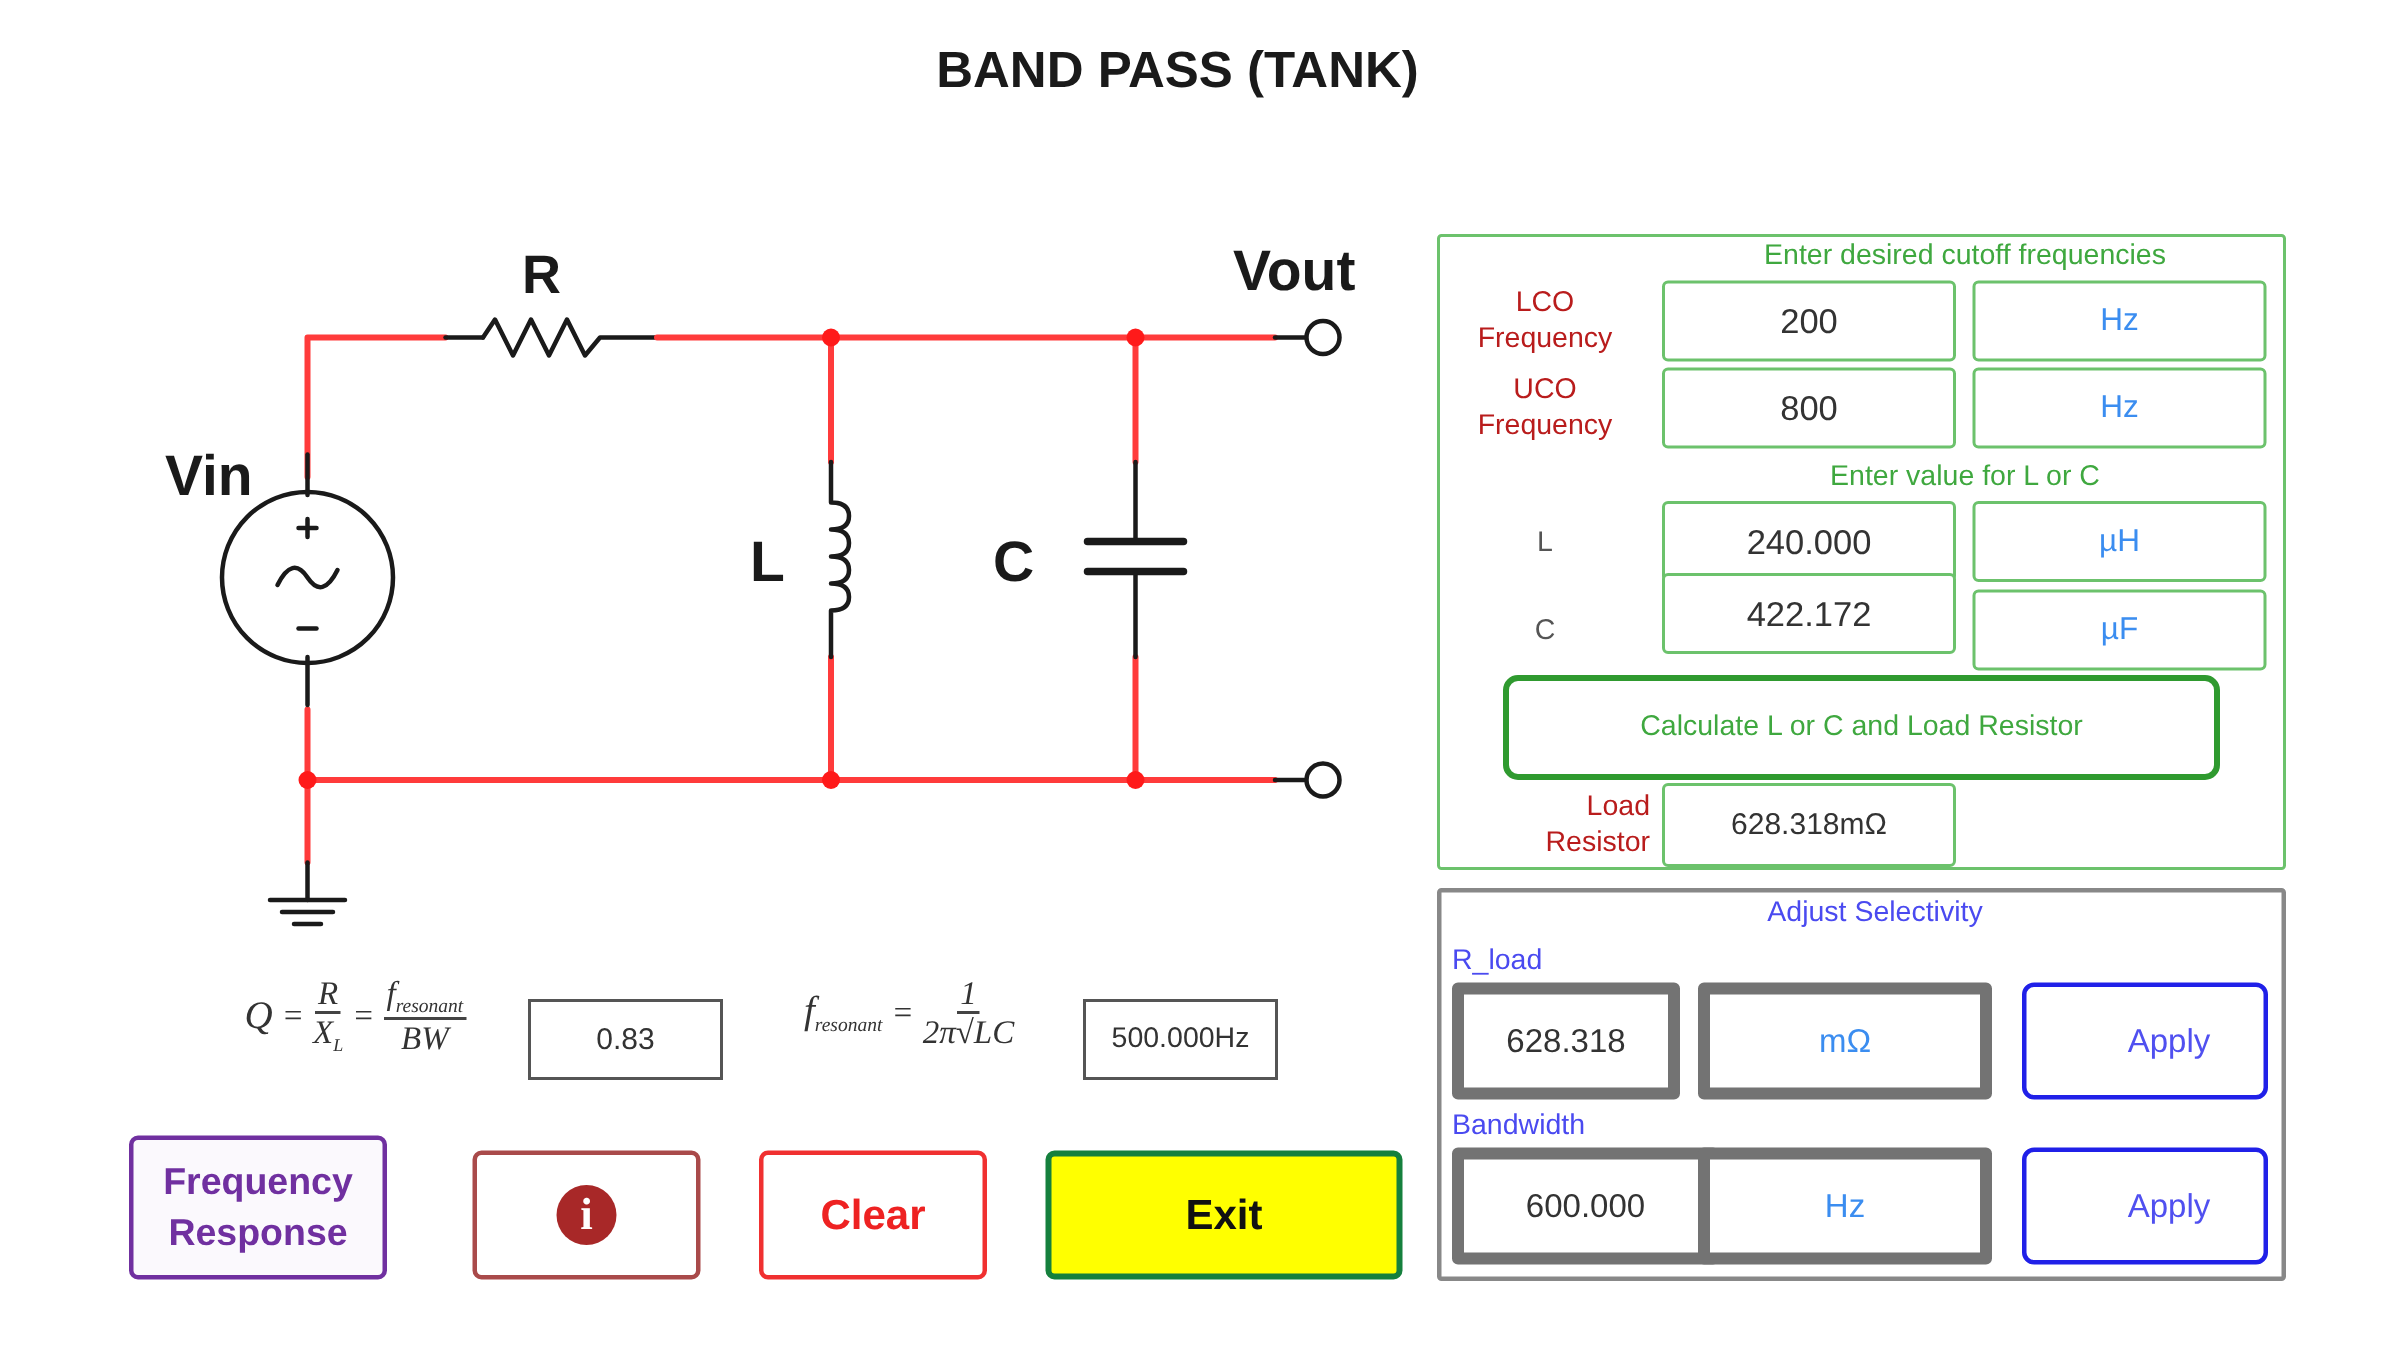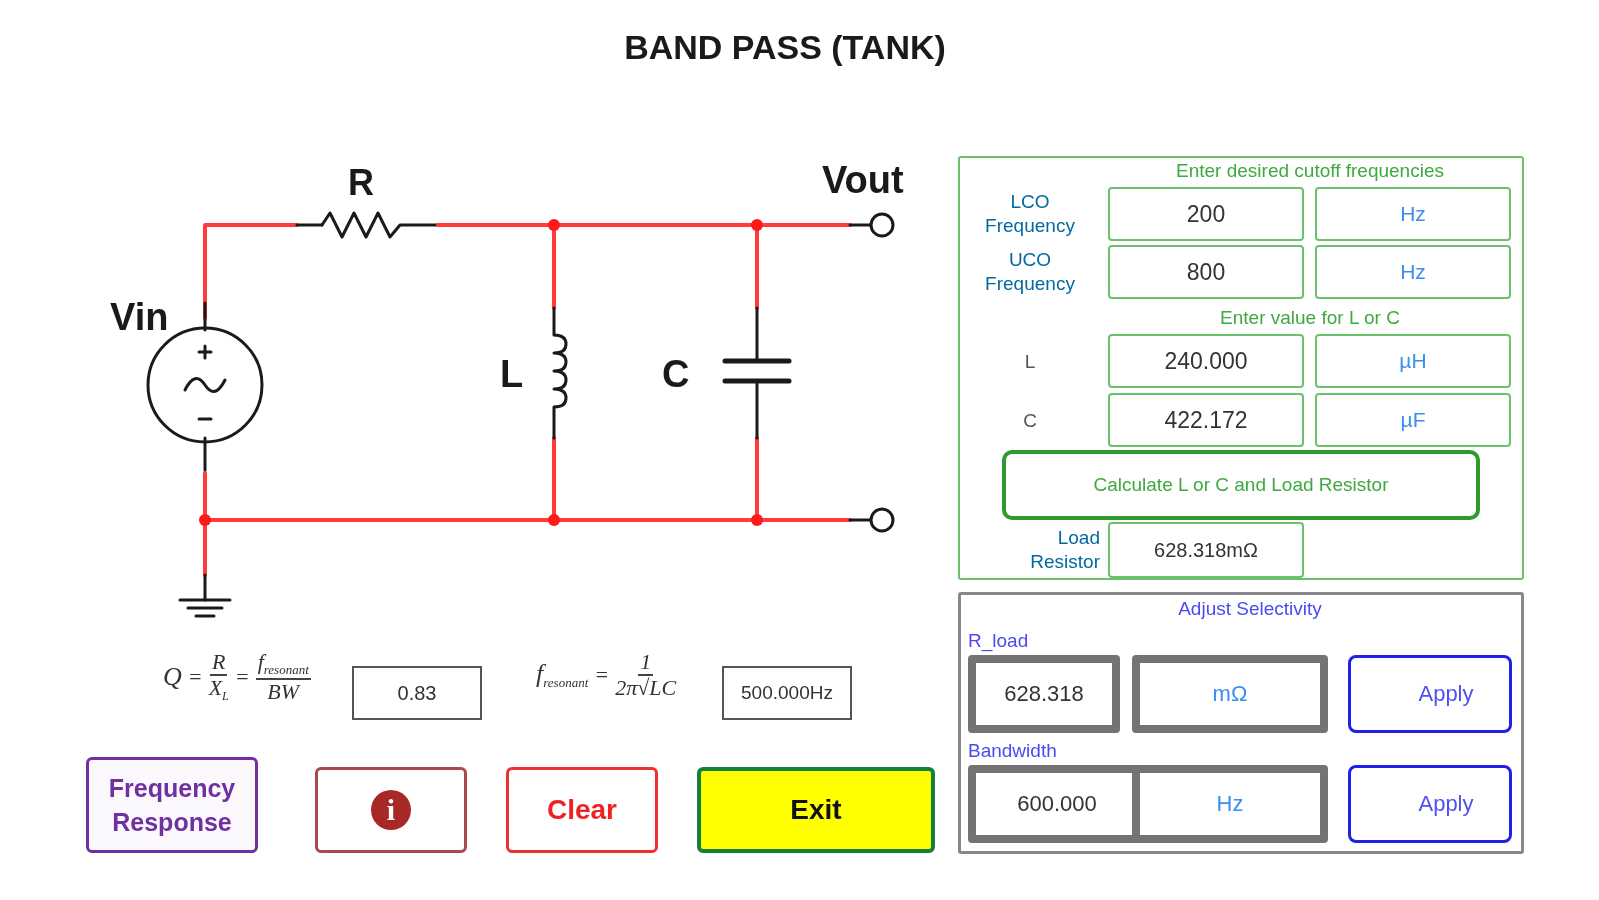--- a/index.html
+++ b/index.html
@@ -14,21 +14,21 @@
   
   .formula { font-family:"Liberation Serif", serif; font-style:italic; color:#333; }
   .frac { display:inline-flex; flex-direction:column; align-items:center; vertical-align:middle; }
   .frac .num { border-bottom:2px solid #444; padding:0 2px; line-height:1.1; }
   .frac .den { line-height:1.1; }
   .outbox { border:2px solid #555; background:#fff; text-align:center; font-size:20px; color:#333; box-sizing:border-box; }
 
   
   .gpanel { left:958px; top:156px; width:566px; height:424px; border:2px solid #6cc26c; border-radius:3px; box-sizing:border-box; }
   .ghead { color:#3fa83f; font-size:19px; text-align:center; }
-  .glabel { color:#0369a1; font-size:19px; text-align:center; line-height:24px; }
+  .glabel { color:#b91c1c; font-size:19px; text-align:center; line-height:24px; }
   .gbox { border:2px solid #6cc26c; border-radius:4px; box-sizing:border-box; background:#fff; text-align:center; font-size:23px; color:#333; display:flex; align-items:center; justify-content:center; }
   .gunit { color:#3b8df0; font-size:21px; }
   .calcbtn { border:4px solid #2f9a2f; border-radius:10px; box-sizing:border-box; background:#fff; color:#3fa83f; font-size:19px; display:flex; align-items:center; justify-content:center; cursor:pointer; }
 
   
   .bpanel { left:958px; top:592px; width:566px; height:262px; border:3px solid #888; border-radius:3px; box-sizing:border-box; }
   .bhead { color:#4a4af0; font-size:19px; }
   .bbox { border:8px solid #737373; border-radius:4px; box-sizing:border-box; background:#fff; text-align:center; font-size:22px; color:#333; display:flex; align-items:center; justify-content:center; }
   .bunit { color:#3b8df0; }
   .applybtn { border:3px solid #2020e8; border-radius:8px; box-sizing:border-box; background:#fff; color:#5050f0; font-size:22px; display:flex; align-items:center; justify-content:center; cursor:pointer;padding-left:32px; }
@@ -137,21 +137,21 @@
 <div class="abs gbox" style="left:1108px; top:245px; width:196px; height:54px;">800</div>
 <div class="abs gbox gunit" style="left:1315px; top:245px; width:196px; height:54px;">Hz</div>
 
 <div class="abs ghead" style="left:1108px; top:307px; width:404px;">Enter value for L or C</div>
 
 <div class="abs glabel" style="left:968px; top:350px; width:124px; color:#555;">L</div>
 <div class="abs gbox" style="left:1108px; top:334px; width:196px; height:54px;">240.000</div>
 <div class="abs gbox gunit" style="left:1315px; top:334px; width:196px; height:54px;">µH</div>
 
 <div class="abs glabel" style="left:968px; top:409px; width:124px; color:#555;">C</div>
-<div class="abs gbox" style="left:1108px; top:393px; width:196px; height:54px;">422.172</div>
+<div class="abs gbox" style="left:1108px; top:382px; width:196px; height:54px;">422.172</div>
 <div class="abs gbox gunit" style="left:1315px; top:393px; width:196px; height:54px;">µF</div>
 
 <div class="abs calcbtn" style="left:1002px; top:450px; width:478px; height:70px;">Calculate L or C and Load Resistor</div>
 
 <div class="abs glabel" style="left:990px; top:526px; width:110px; text-align:right;">
   <div>Load</div>
   <div>Resistor</div>
 </div>
 <div class="abs gbox" style="left:1108px; top:522px; width:196px; height:56px; font-size:20px;">628.318mΩ</div>
 

